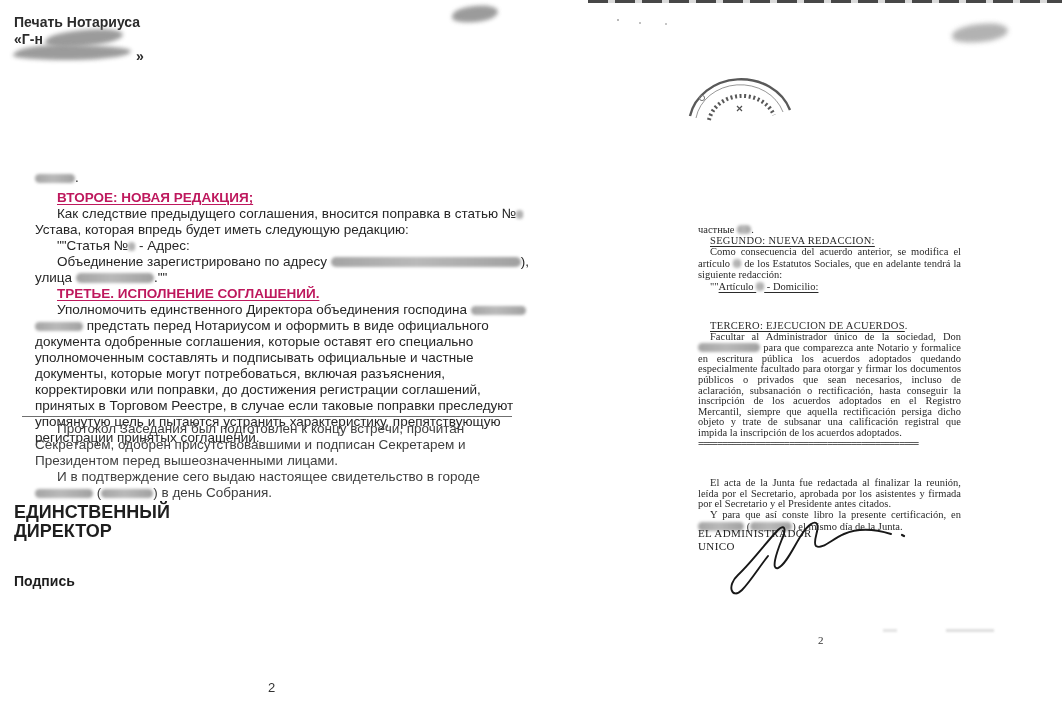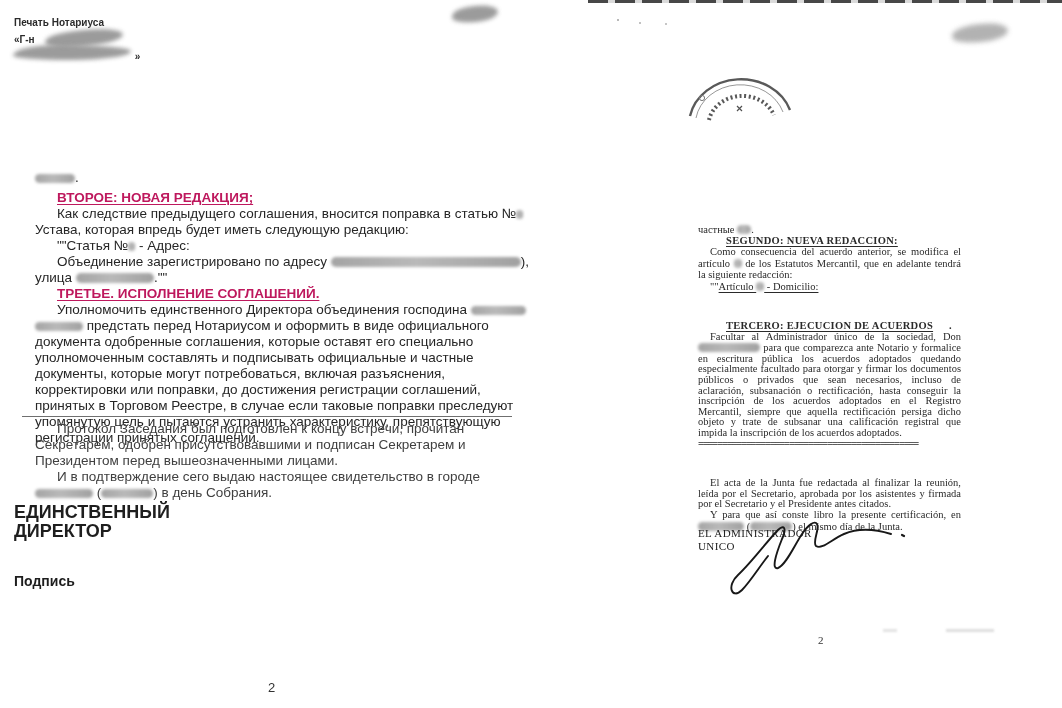--- a/index.html
+++ b/index.html
@@ -17,40 +17,40 @@
   .faint-marks-b{position:absolute;left:946px;top:629px;width:48px;height:3px;background:#dedede;filter:blur(1px);}
   
   .blob{position:absolute;background:#868686;filter:blur(2.2px);opacity:.82;
     border-radius:58% 42% 55% 45% / 60% 50% 60% 40%;}
   .blob.b-rot{transform:rotate(-4deg);}
   .sm{display:inline-block;height:9px;background:linear-gradient(90deg,#8e8e8e,#a8a8a8 45%,#8a8a8a);
     border-radius:6px;filter:blur(1.4px);opacity:.8;vertical-align:baseline;position:relative;top:1px;}
   .sm.tall{height:10px;}
   
   .ru{color:#242424;}
-  .notary-header{position:absolute;left:14px;top:14px;font-weight:bold;font-size:10px;line-height:17px;color:#2b2b2b;}
+  .notary-header{position:absolute;left:14px;top:14px;font-weight:bold;font-size:14px;line-height:17px;color:#2b2b2b;}
   .ru-flow{position:absolute;left:35px;top:170px;width:505px;font-size:13.5px;line-height:16px;color:#262626;}
   .ru-flow p{margin:0;}
   .ind{text-indent:22px;}
   .h{font-weight:bold;color:#be185d;}
   .u{text-decoration:underline;text-underline-offset:2px;}
   .hr-line{position:absolute;left:22px;top:416px;width:490px;height:1px;background:#6f6f6f;}
   .ru-flow2{position:absolute;left:35px;top:421px;width:505px;font-size:13.5px;line-height:16px;color:#404040;}
   .ru-flow2 p{margin:0;}
   .sig-ru{position:absolute;left:14px;top:503px;font-weight:bold;font-size:18px;line-height:19px;color:#1e1e1e;}
   .podpis{position:absolute;left:14px;top:541px;font-weight:bold;font-size:14px;color:#1e1e1e;margin-top:32px;}
   .pnum-left{position:absolute;left:268px;top:680px;font-size:13px;color:#333;}
   .es-flow{position:absolute;width:263px;font-size:10.5px;text-align:justify;color:#2a2a2a;
     font-family:"Liberation Serif",serif;}
   .es-a{left:698px;top:224px;line-height:10.9px;}
   .es-b{left:698px;top:321px;line-height:10.6px;}
   .es-c{left:698px;top:439px;line-height:10.7px;margin-top:39px;}
   .es-flow p{margin:0;}
   .es-ind{text-indent:12px;}
-  .es-h{font-weight:bold;letter-spacing:.3px;margin-left:16px;}
+  .es-h{font-weight:normal;letter-spacing:.3px;}
   .divider{white-space:nowrap;overflow:hidden;letter-spacing:-1.2px;font-weight:bold;font-size:10.5px;}
   .admin-block{position:absolute;left:698px;top:527px;font-family:"Liberation Serif",serif;
     font-size:11px;line-height:13px;letter-spacing:.4px;color:#222;}
   .pnum-right{position:absolute;left:818px;top:634px;font-family:"Liberation Serif",serif;font-size:11px;color:#333;}
   .stamp{position:absolute;left:684px;top:54px;}
   .signature{position:absolute;left:728px;top:512px;}
 </style>
 </head>
 <body>
 
@@ -100,21 +100,21 @@
     <path d="M 12 64 A 45 40 0 0 1 99 58" fill="none" stroke="#5a5a5a" stroke-width="0.9" opacity="0.7"></path>
     <path d="M 25 66 A 34 30 0 0 1 90 61" fill="none" stroke="#2e2e2e" stroke-width="4" stroke-dasharray="2 2.6" opacity="0.8"></path>
     <circle cx="18" cy="44" r="2.6" fill="none" stroke="#777" stroke-width="1"></circle>
     <path d="M 53 52 l 5 5 M 58 52 l -5 5" stroke="#333" stroke-width="1.2" opacity="0.85"></path>
   </svg>
   <div class="blob b-rot" style="left:952px;top:24px;width:56px;height:18px;background:#a2a2a2;filter:blur(2.6px)"></div>
 
   <div class="es-flow es-a">
     <p><span>частные </span><span class="sm" style="width:14px"></span><span>.</span></p>
     <p class="es-ind"><span class="es-h u">SEGUNDO:  NUEVA REDACCION:</span></p>
-    <p class="es-ind"><span>Como consecuencia del acuerdo anterior, se modifica el artículo </span><span class="sm" style="width:8px"></span><span> de los Estatutos Mercantil, que en adelante tendrá la siguiente redacción:</span></p>
+    <p class="es-ind"><span>Como consecuencia del acuerdo anterior, se modifica el artículo </span><span class="sm" style="width:8px"></span><span> de los Estatutos Sociales, que en adelante tendrá la siguiente redacción:</span></p>
     <p class="es-ind"><span>""</span><span class="u"><span>Artículo </span><span class="sm" style="width:8px"></span><span> - Domicilio:</span></span></p>
   </div>
 
   <div class="es-flow es-b">
     <p class="es-ind"><span class="es-h u">TERCERO: EJECUCION DE ACUERDOS</span><span class="es-h">.</span></p>
     <p class="es-ind"><span>Facultar al Administrador único de la sociedad, Don </span><span class="sm" style="width:62px"></span><span> para que comparezca ante Notario y formalice en escritura pública los acuerdos adoptados quedando especialmente facultado para otorgar y firmar los documentos públicos o privados que sean necesarios, incluso de aclaración, subsanación o rectificación, hasta conseguir la inscripción de los acuerdos adoptados en el Registro Mercantil, siempre que aquella rectificación persiga dicho objeto y trate de subsanar una calificación registral que impida la inscripción de los acuerdos adoptados.</span></p>
     <p class="divider">==============================================</p>
   </div>
 
   <div class="es-flow es-c">

